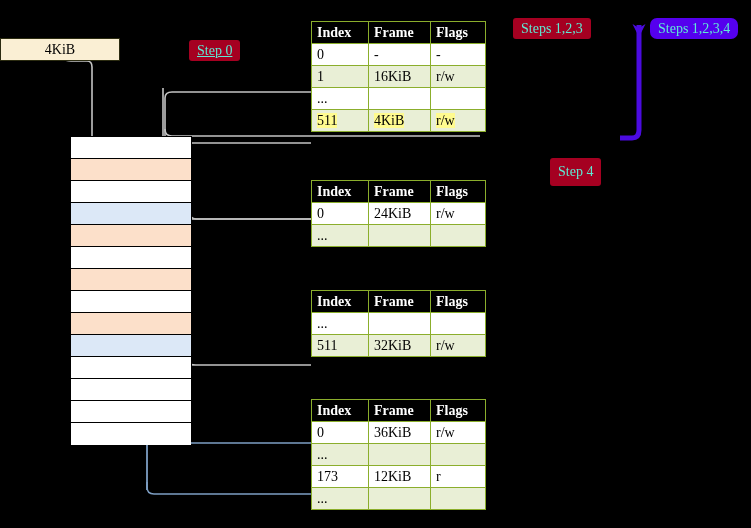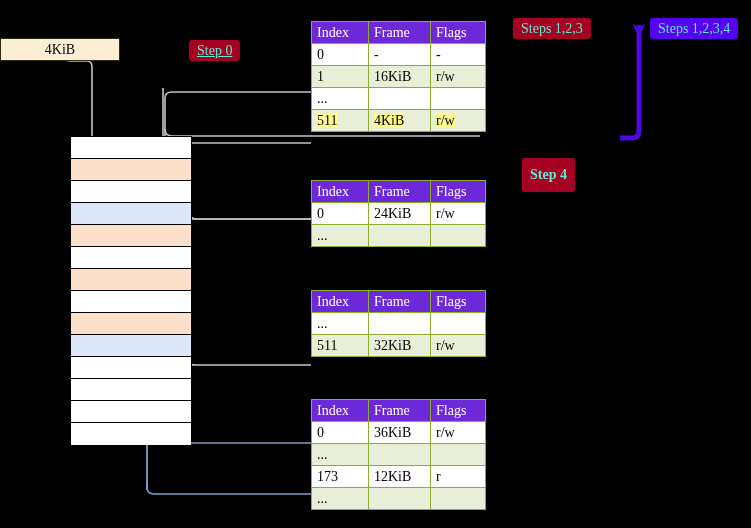--- a/index.html
+++ b/index.html
@@ -17,40 +17,40 @@
 
   
   .badge{position:absolute;display:flex;align-items:center;justify-content:center;
          font-size:14px;color:#5eead4;border-radius:3px;padding:2px 8px;
          box-sizing:border-box;white-space:nowrap;}
   .badge-red{background:#A50021;}
   .badge-blue{background:#5500EE;}
 
   #badge-step0{left:189px;top:40px;height:21px;text-decoration:underline;}
   #badge-steps123{left:513px;top:18px;height:21px;}
-  #badge-steps1234{left:650px;top:18px;height:21px;}
-  #badge-step4{left:522px;top:158px;height:34px;font-weight:bold;}
+  #badge-steps1234{left:650px;top:18px;height:21px;border-radius:7px;}
+  #badge-step4{left:550px;top:158px;height:28px;}
 
   
   .memgrid{position:absolute;left:70px;top:136px;width:120px;height:278px;
            border:1px solid #000;box-sizing:content-box;}
   .memrow{height:22px;border-bottom:1px solid #000;box-sizing:border-box;}
   .memrow:last-child{border-bottom:none;}
   .c-white{background:#ffffff;}
   .c-orange{background:#FCE0CA;}
   .c-blue{background:#DCE8F7;}
 
   
   .ptable{position:absolute;border-collapse:collapse;
           border:1px solid #8BAE2C;background:#fff;}
   .ptable th,.ptable td{border:1px solid #8BAE2C;
           padding:1px 5px;font-size:14px;color:#000;
           text-align:left;font-weight:normal;vertical-align:middle;
           height:22px;box-sizing:border-box;}
-  .ptable th{background:#6d28d9;color:#ffffff;font-weight:normal;}
+  .ptable th{background:#000000;color:#ffffff;font-weight:bold;}
   .ptable td{background:#ffffff;}
   .ptable tr.alt td{background:#E9EFD6;}
   .ptable td .hl{background:#FFFB8F;}
   .col-index{width:57px;}
   .col-frame{width:62px;}
   .col-flags{width:55px;}
 
   #table-0{left:311px;top:21px;}
   #table-1{left:311px;top:180px;}
   #table-2{left:311px;top:290px;}

